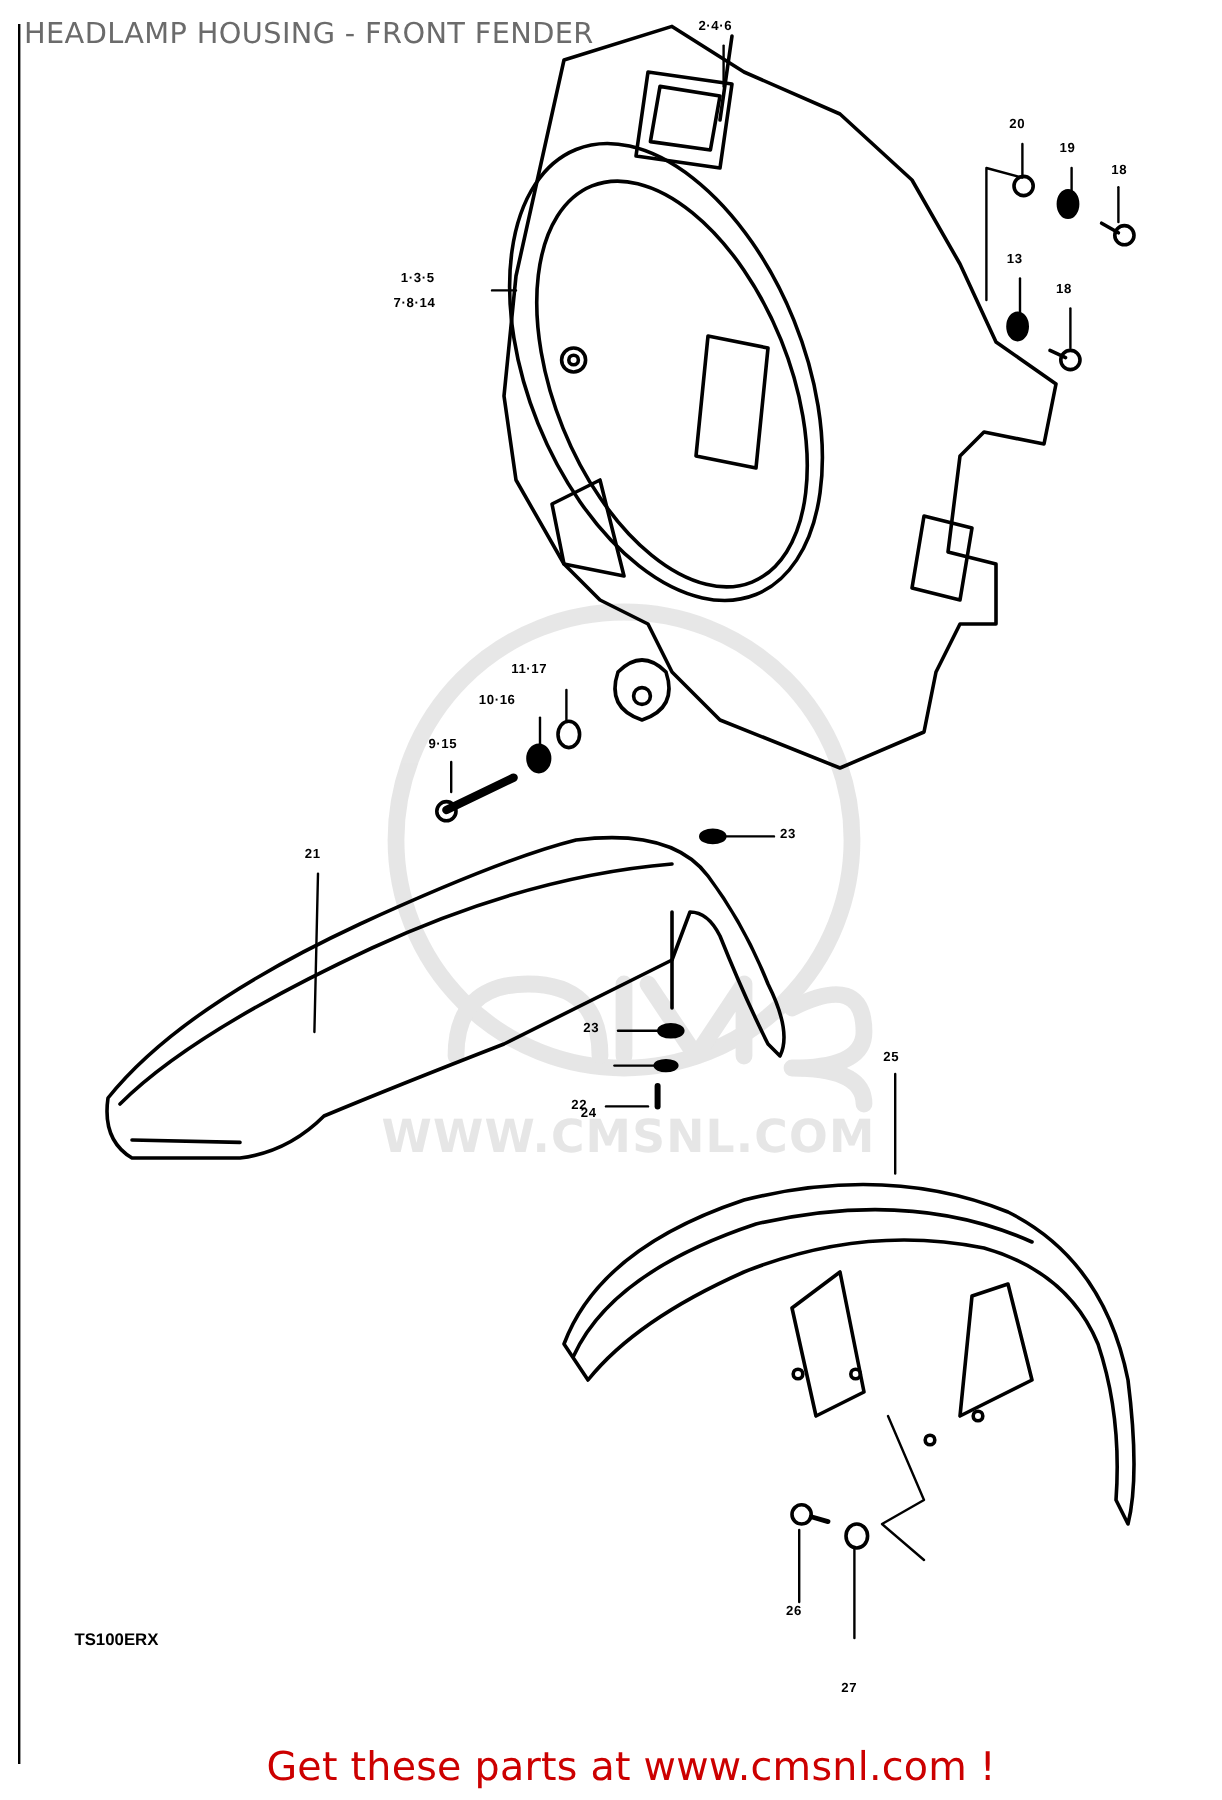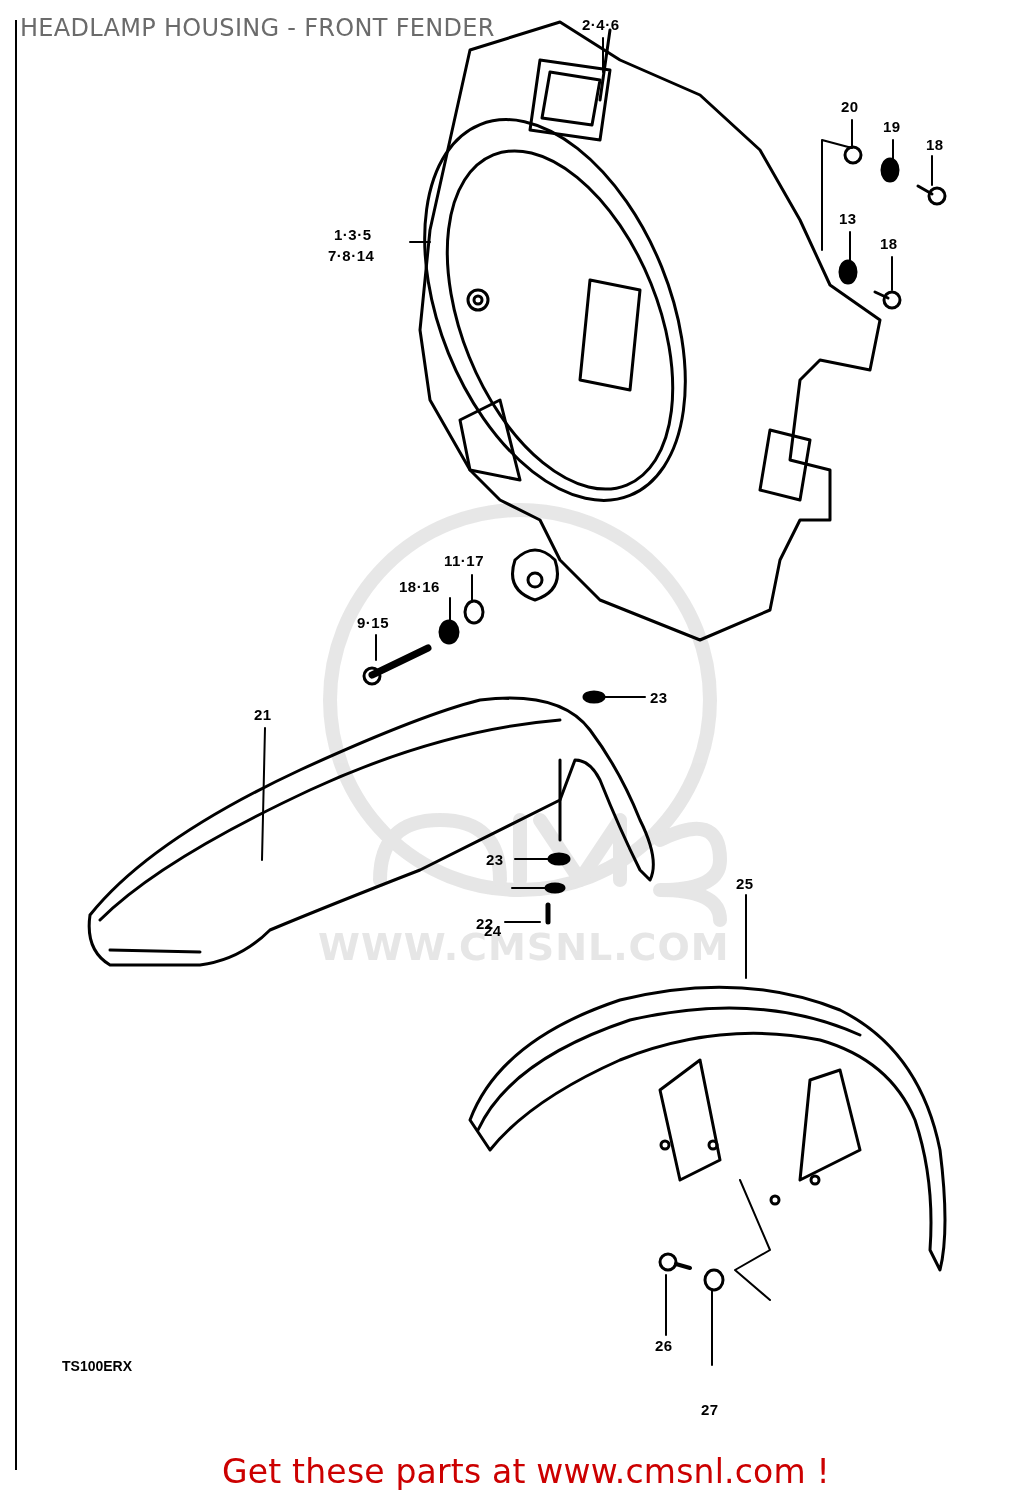--- a/index.html
+++ b/index.html
@@ -1,21 +1,21 @@
 <!DOCTYPE html>
 <html><head>
 <meta charset="utf-8">
 <style>
   html,body{margin:0;padding:0;background:#fff;}
   body{width:1018px;height:1500px;position:relative;overflow:hidden;font-family:"Liberation Sans",sans-serif;}
   #title{position:absolute;left:20px;top:14px;font-family:"DejaVu Sans",sans-serif;font-size:24px;color:#6b6b6b;letter-spacing:0.3px;white-space:nowrap;z-index:3;}
   #footer{position:absolute;left:0;width:1018px;top:1452px;text-align:center;font-family:"DejaVu Sans",sans-serif;font-size:33px;color:#cc0000;letter-spacing:0.2px;z-index:3;margin-left:17px;}
   #watermark-text{position:absolute;left:318px;top:925px;font-family:"DejaVu Sans",sans-serif;font-weight:bold;font-size:38px;color:#e6e6e6;letter-spacing:1px;z-index:0;}
   #diagram{position:absolute;left:0;top:0;z-index:1;}
-  .lbl{position:absolute;font-family:"Liberation Sans",sans-serif;font-weight:bold;font-size:15px;color:#000;white-space:nowrap;z-index:2;letter-spacing:0.5px;}
+  .lbl{position:absolute;font-family:"Liberation Sans",sans-serif;font-weight:bold;font-size:11px;color:#000;white-space:nowrap;z-index:2;letter-spacing:0.5px;}
   .model{position:absolute;left:42px;top:1358px;font-family:"Liberation Sans",sans-serif;font-weight:bold;font-size:14px;z-index:2;margin-left:20px;}
   #leftborder{position:absolute;left:15px;top:20px;width:2px;height:1450px;background:#000;z-index:1;}
 </style>
 </head>
 <body>
 
 <div id="leftborder"></div>
 
 <div id="title">HEADLAMP HOUSING - FRONT FENDER</div>
 
@@ -107,22 +107,22 @@
 </svg>
 
 <div class="lbl" style="left:582px;top:16px;">2·4·6</div>
 <div class="lbl" style="left:334px;top:226px;">1·3·5</div>
 <div class="lbl" style="left:328px;top:247px;">7·8·14</div>
 <div class="lbl" style="left:841px;top:98px;">20</div>
 <div class="lbl" style="left:883px;top:118px;">19</div>
 <div class="lbl" style="left:926px;top:136px;">18</div>
 <div class="lbl" style="left:839px;top:210px;">13</div>
 <div class="lbl" style="left:880px;top:235px;">18</div>
-<div class="lbl" style="left:426px;top:552px;margin-left:18px;">11·17</div>
-<div class="lbl" style="left:399px;top:578px;">18·16</div>
+<div class="lbl" style="left:426px;top:552px;">11·17</div>
+<div class="lbl" style="left:399px;top:578px;">10·16</div>
 <div class="lbl" style="left:357px;top:614px;">9·15</div>
 <div class="lbl" style="left:254px;top:706px;">21</div>
 <div class="lbl" style="left:650px;top:689px;">23</div>
 <div class="lbl" style="left:486px;top:851px;">23</div>
 <div class="lbl" style="left:484px;top:922px;">24</div>
 <div class="lbl" style="left:476px;top:915px;">22</div>
 <div class="lbl" style="left:736px;top:875px;">25</div>
 <div class="lbl" style="left:655px;top:1337px;">26</div>
 <div class="lbl" style="left:701px;top:1368px;margin-top:33px;">27</div>
 

